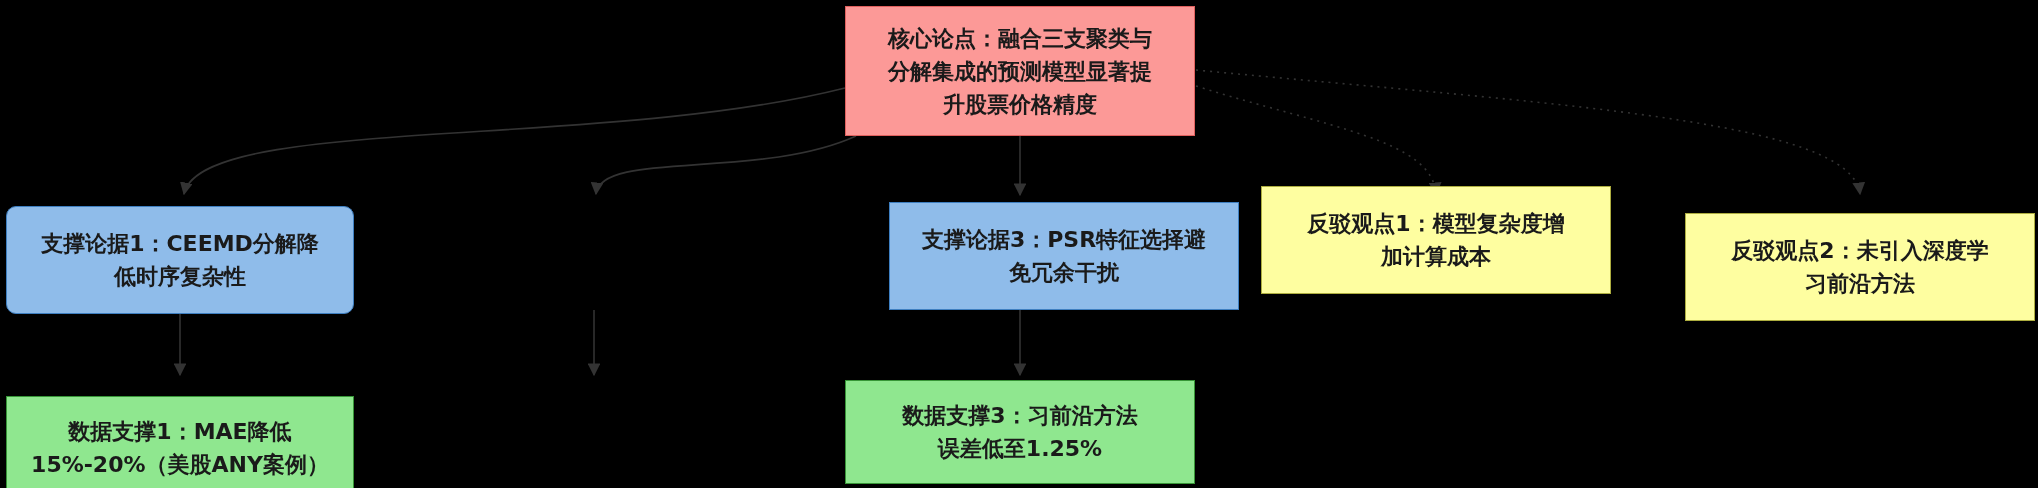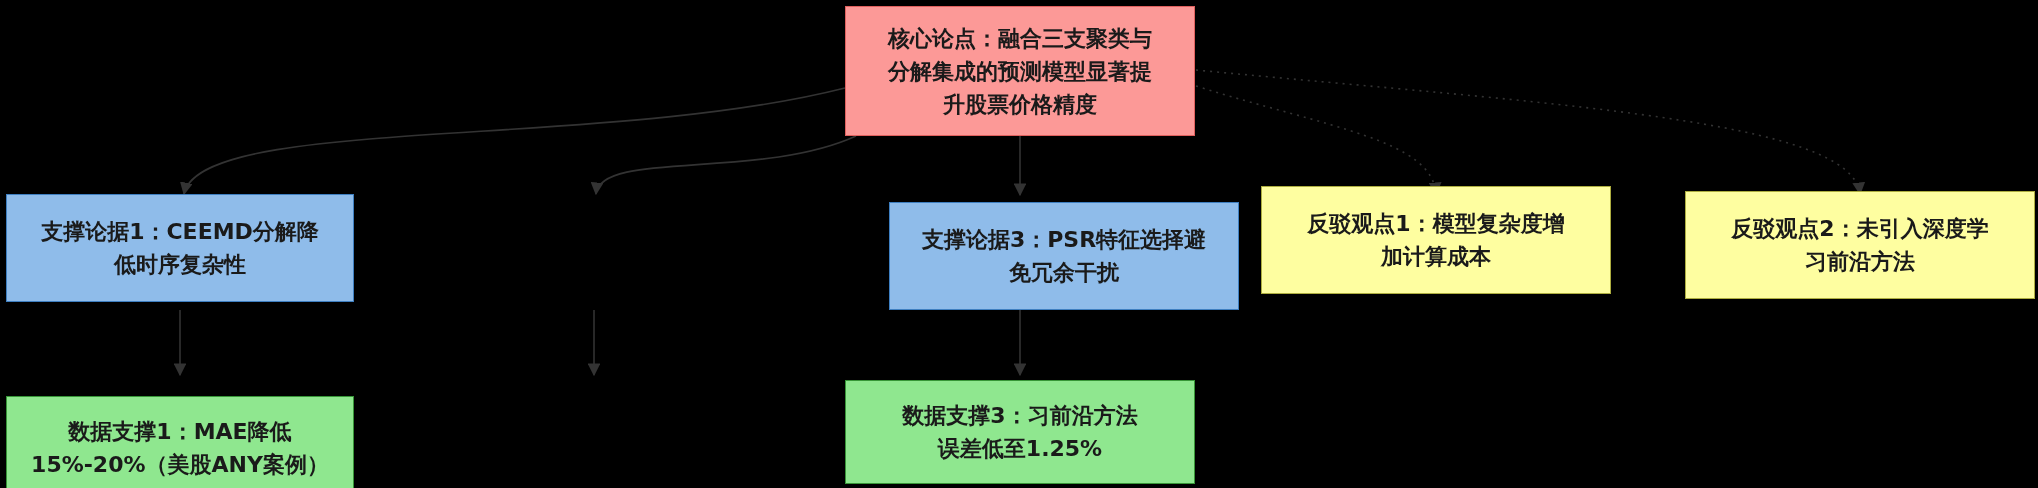--- a/index.html
+++ b/index.html
@@ -63,31 +63,31 @@
     <path class="edge dotted" d="M1196 70 C 1560 105, 1852 120, 1860 194" marker-end="url(#ah)" style="stroke: rgb(51, 51, 51);"></path>
     <path class="edge" d="M180 310 L 180 375" marker-end="url(#ah)" style="stroke: rgb(51, 51, 51);"></path>
     <path class="edge" d="M594 310 L 594 375" marker-end="url(#ah)" style="stroke: rgb(51, 51, 51);"></path>
     <path class="edge" d="M1020 310 L 1020 375" marker-end="url(#ah)" style="stroke: rgb(51, 51, 51);"></path>
   </svg>
 
   <div class="node" style="left: 845px; top: 6px; width: 350px; height: 130px; background-color: rgb(252, 153, 151); border-color: rgb(224, 96, 94);">核心论点：融合三支聚类与
 分解集成的预测模型显著提
 升股票价格精度</div>
 
-  <div class="node" style="left: 6px; top: 194px; width: 348px; height: 108px; background-color: rgb(143, 188, 234); border-color: rgb(62, 127, 193);">支撑论据1：CEEMD分解降
+  <div class="node" style="left: 6px; top: 206px; width: 348px; height: 108px; background-color: rgb(143, 188, 234); border-color: rgb(62, 127, 193); border-radius: 10px;">支撑论据1：CEEMD分解降
 低时序复杂性</div>
 
 
   <div class="node" style="left: 845px; top: 202px; width: 350px; height: 108px; background-color: rgb(143, 188, 234); border-color: rgb(62, 127, 193); margin-left: 44px;">支撑论据3：PSR特征选择避
 免冗余干扰</div>
 
   <div class="node" style="left: 1261px; top: 186px; width: 350px; height: 108px; background-color: rgb(254, 254, 160); border-color: rgb(173, 173, 63);">反驳观点1：模型复杂度增
 加计算成本</div>
 
-  <div class="node" style="left: 1685px; top: 191px; width: 350px; height: 108px; background-color: rgb(254, 254, 160); border-color: rgb(173, 173, 63);">反驳观点2：未引入深度学
+  <div class="node" style="left: 1685px; top: 213px; width: 350px; height: 108px; background-color: rgb(254, 254, 160); border-color: rgb(173, 173, 63);">反驳观点2：未引入深度学
 习前沿方法</div>
 
   <div class="node" style="left: 6px; top: 396px; width: 348px; height: 104px; background-color: rgb(143, 231, 143); border-color: rgb(55, 150, 55);">数据支撑1：MAE降低
 15%-20%（美股ANY案例）</div>
 
 
   <div class="node" style="left: 845px; top: 380px; width: 350px; height: 104px; background-color: rgb(143, 231, 143); border-color: rgb(55, 150, 55);">数据支撑3：习前沿方法
 误差低至1.25%</div>
 
 </div>

